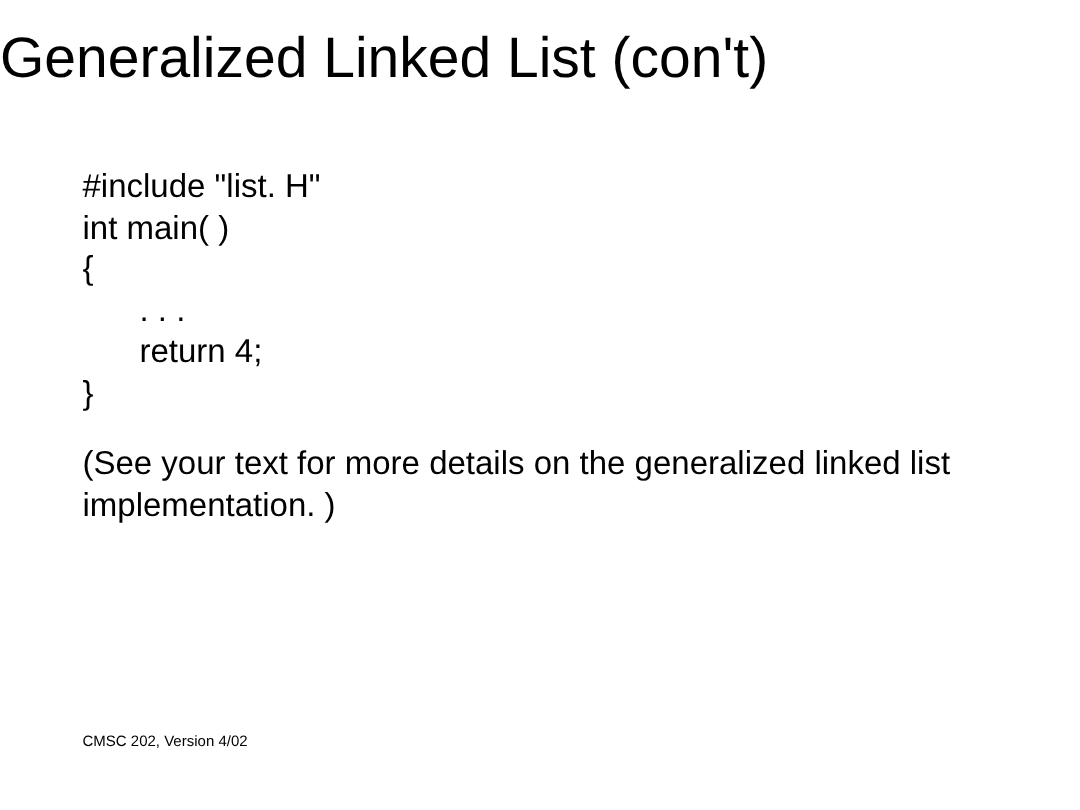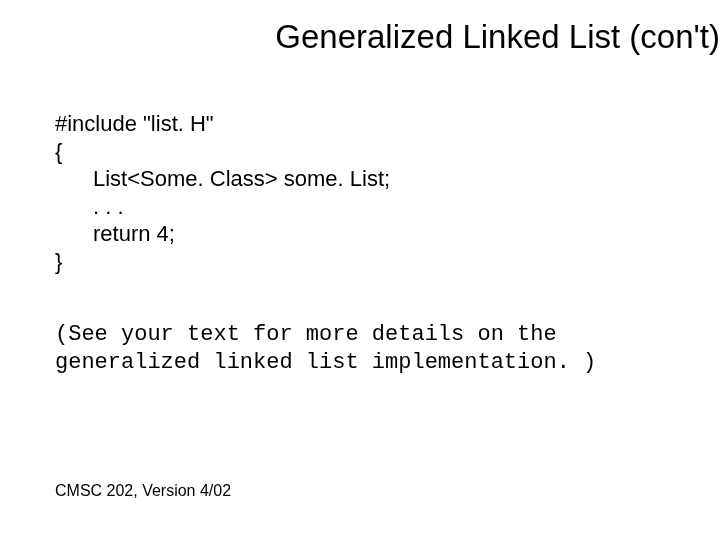--- a/index.html
+++ b/index.html
@@ -16,60 +16,59 @@
     position: relative;
     width: 720px;
     height: 540px;
     box-sizing: border-box;
   }
   .title {
     position: absolute;
     top: 18px;
     left: 0;
     width: 720px;
-    text-align: right;
-    font-size: 33px;
+    text-align: left;
+    font-size: 38px;
     font-weight: normal;
   }
   .body {
     position: absolute;
     top: 110px;
     left: 55px;
     right: 55px;
     font-size: 22px;
     line-height: 1.25;
   }
   .code-line {
     white-space: pre;
   }
   .indent {
     padding-left: 38px;
   }
   .para {
-    margin-top: 46px;
-    font-family: Liberation Mono, monospace;
+    margin-top: 20px;
   }
   .footer {
     position: absolute;
     left: 55px;
     bottom: 40px;
-    font-size: 16px;
+    font-size: 10px;
   }
 </style>
 </head>
 <body>
 
 <div class="slide">
 
   <div class="title">Generalized Linked List (con't)</div>
 
   <div class="body">
     <div class="code-line">#include "list. H"</div>
+    <div class="code-line">int main( )</div>
     <div class="code-line">{</div>
-    <div class="code-line indent">List&lt;Some. Class&gt; some. List;</div>
     <div class="code-line indent">. . .</div>
     <div class="code-line indent">return 4;</div>
     <div class="code-line">}</div>
 
     <div class="para">(See your text for more details on the generalized linked list implementation. )</div>
   </div>
 
   <div class="footer">CMSC 202, Version 4/02</div>
 
 </div>

